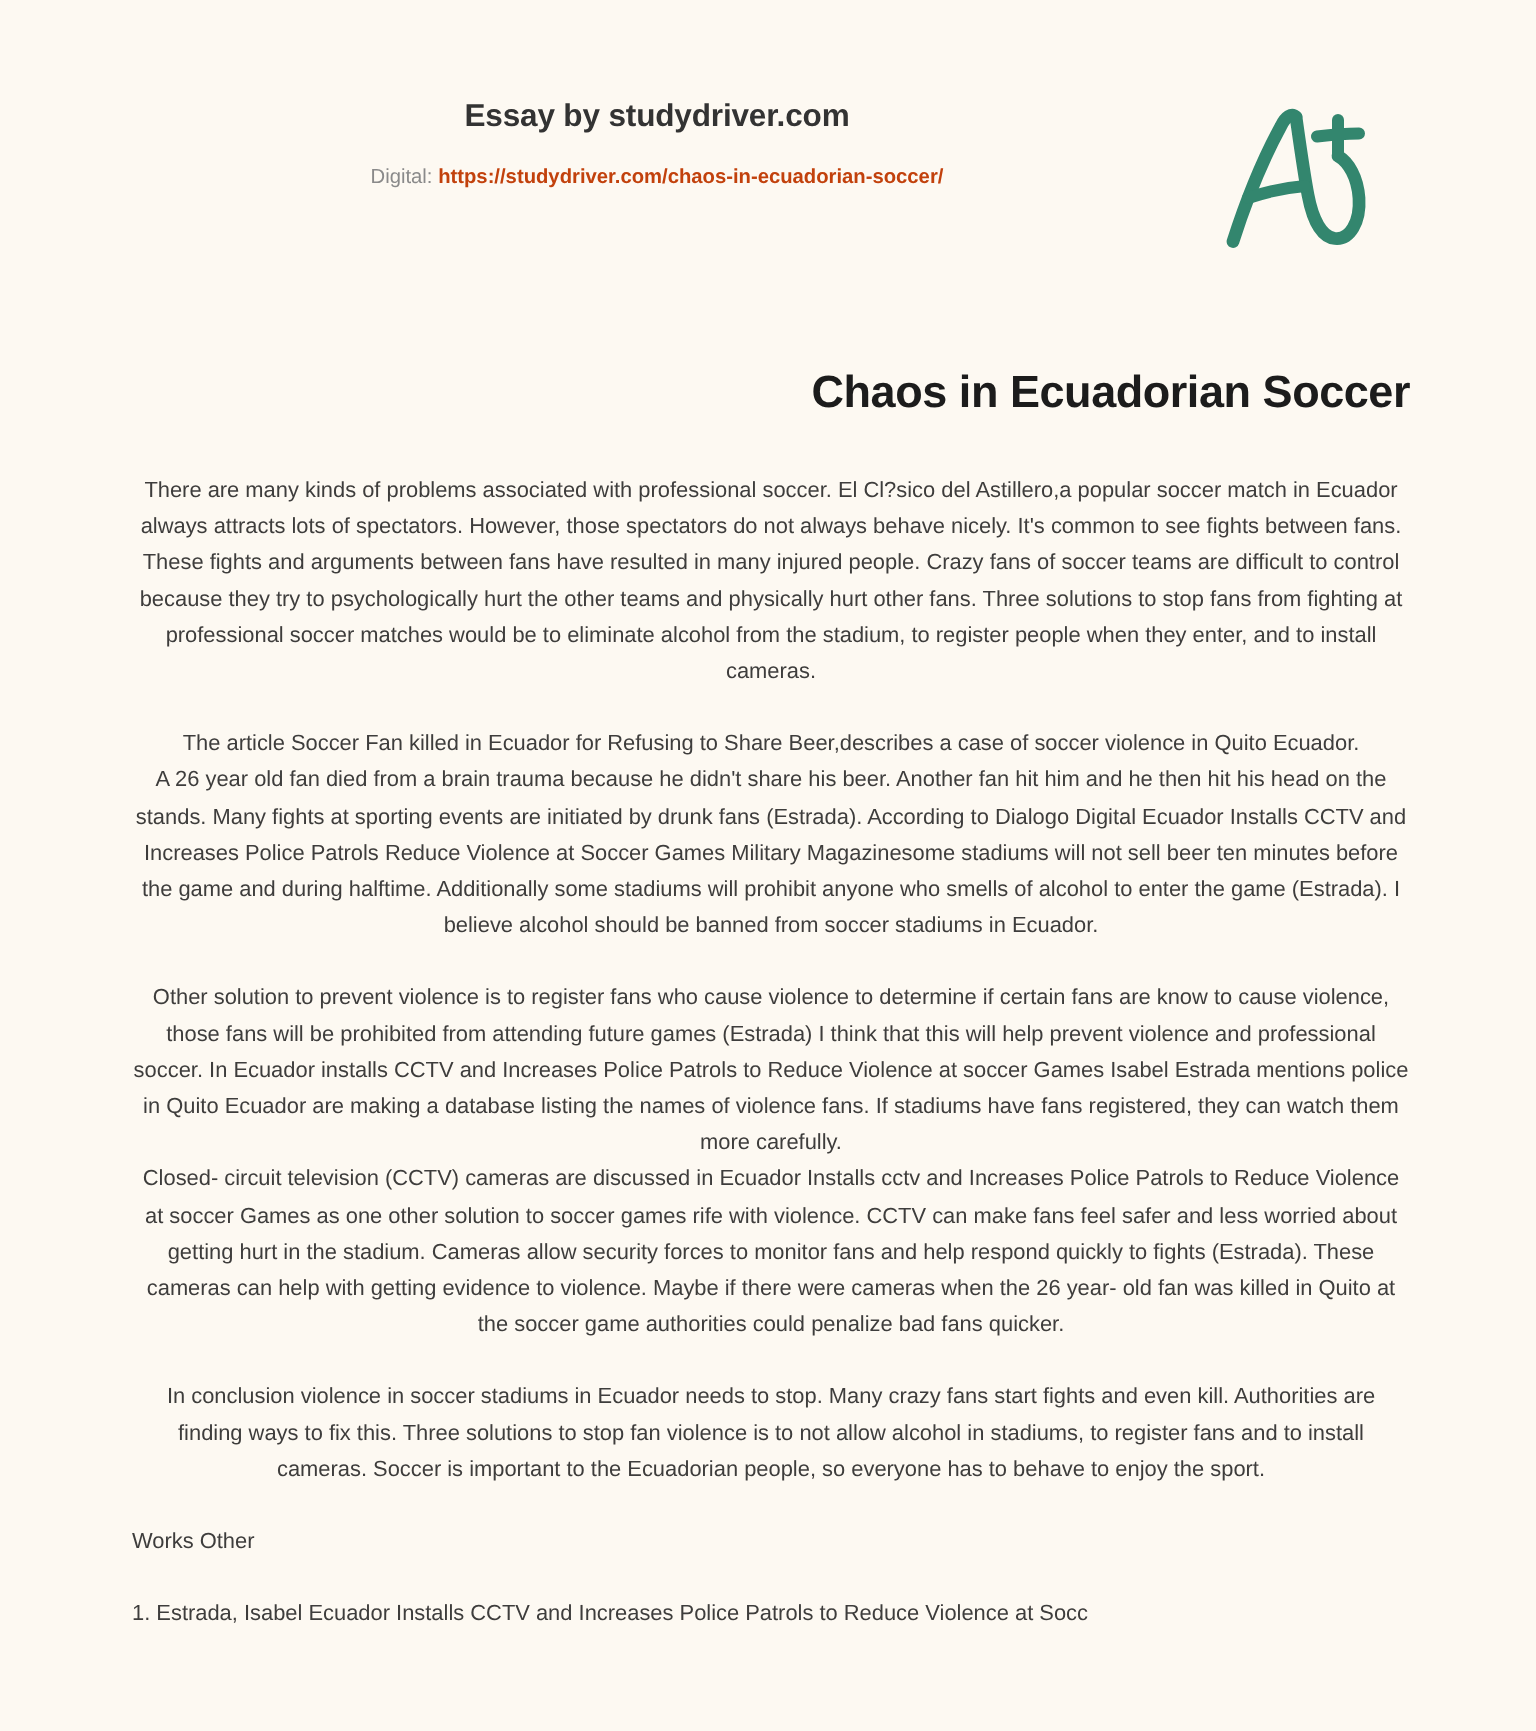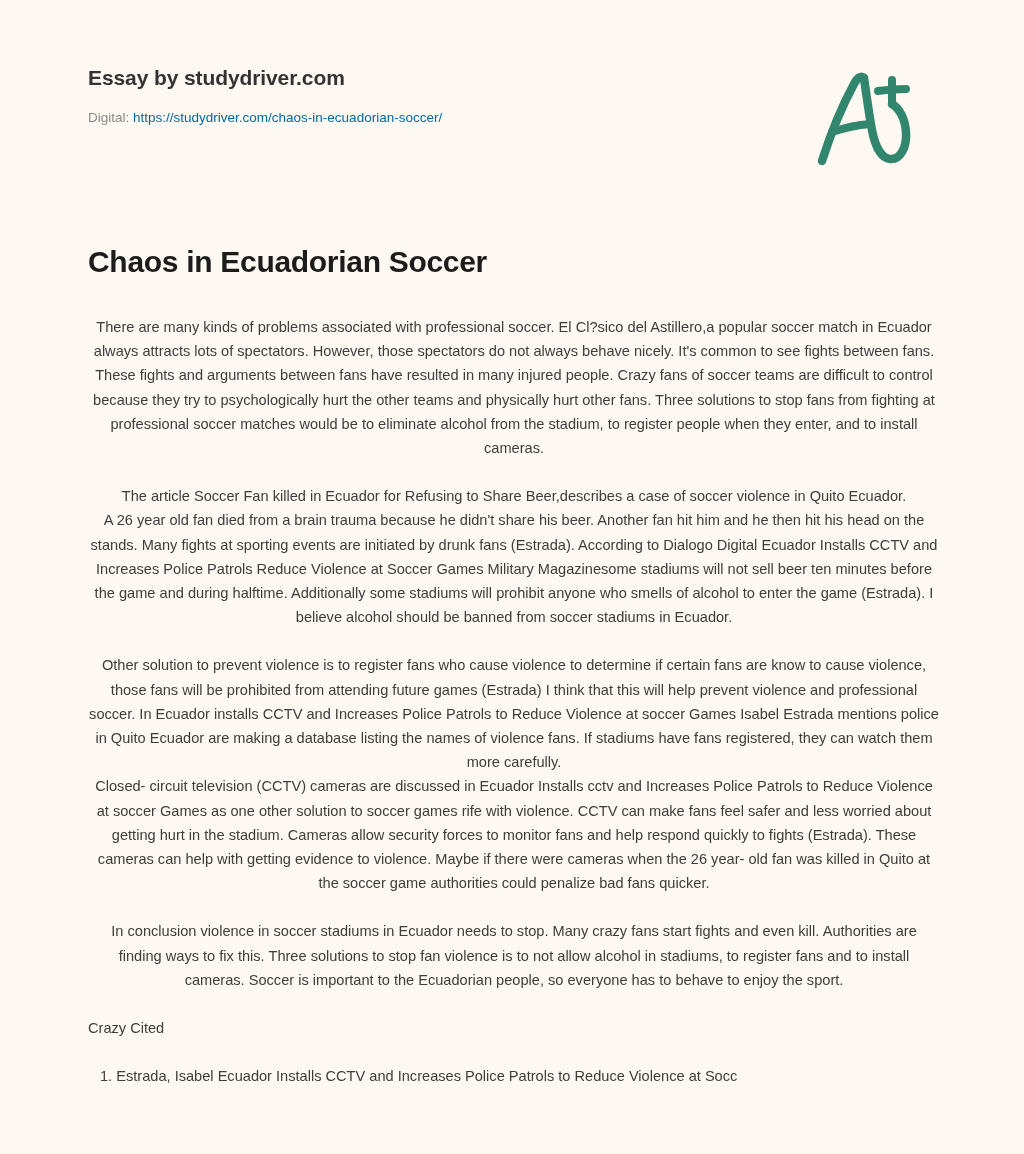--- a/index.html
+++ b/index.html
@@ -23,20 +23,21 @@
     box-sizing: border-box;
   }
 
   
   .header {
     position: absolute;
     left: 0;
     top: 0;
     width: 842px;
     height: 200px;
+    text-align: center;
   }
 
   .header-text {
     position: absolute;
     left: 88px;
     top: 64px;
     width: 700px;
   }
 
   .essay-by {
@@ -54,22 +55,23 @@
     line-height: 20px;
     color: #8a8a8a;
     white-space: nowrap;
   }
 
   .source-label {
     color: #8a8a8a;
   }
 
   .source-url {
-    color: #0369a1;
+    color: #c2410c;
     text-decoration: none;
+    font-weight: bold;
   }
 
   .logo {
     position: absolute;
     left: 806px;
     top: 66px;
     width: 120px;
     height: 105px;
   }
 
@@ -87,20 +89,21 @@
     width: 852px;
   }
 
   .doc-title {
     margin: 0 0 34px 0;
     font-size: 30px;
     font-weight: bold;
     color: #1c1c1c;
     letter-spacing: -0.3px;
     line-height: 38px;
+    text-align: right;
   }
 
   .para {
     margin: 0 0 24px 0;
     font-size: 14.6px;
     line-height: 24.2px;
     color: #3e3d3c;
     text-align: center;
     white-space: pre-line;
   }
@@ -110,21 +113,21 @@
   }
 
   .works-cited-head {
     margin: 0 0 24px 0;
     font-size: 14.6px;
     line-height: 24.2px;
     color: #3e3d3c;
   }
 
   .citation {
-    margin: 12px;
+    margin: 0;
     font-size: 14.6px;
     line-height: 24.2px;
     color: #3e3d3c;
   }
 </style>
 </head>
 <body>
 
 <div class="page">
 
@@ -166,19 +169,19 @@
     <p class="para">There are many kinds of problems associated with professional soccer. El Cl?sico del Astillero,a popular soccer match in Ecuador always attracts lots of spectators. However, those spectators do not always behave nicely. It's common to see fights between fans. These fights and arguments between fans have resulted in many injured people. Crazy fans of soccer teams are difficult to control because they try to psychologically hurt the other teams and physically hurt other fans. Three solutions to stop fans from fighting at professional soccer matches would be to eliminate alcohol from the stadium, to register people when they enter, and to install cameras.</p>
 
     <p class="para">The article Soccer Fan killed in Ecuador for Refusing to Share Beer,describes a case of soccer violence in Quito Ecuador.
 A 26 year old fan died from a brain trauma because he didn't share his beer. Another fan hit him and he then hit his head on the stands. Many fights at sporting events are initiated by drunk fans (Estrada). According to Dialogo Digital Ecuador Installs CCTV and Increases Police Patrols Reduce Violence at Soccer Games Military Magazinesome stadiums will not sell beer ten minutes before the game and during halftime. Additionally some stadiums will prohibit anyone who smells of alcohol to enter the game (Estrada). I believe alcohol should be banned from soccer stadiums in Ecuador.</p>
 
     <p class="para">Other solution to prevent violence is to register fans who cause violence to determine if certain fans are know to cause violence, those fans will be prohibited from attending future games (Estrada) I think that this will help prevent violence and professional soccer. In Ecuador installs CCTV and Increases Police Patrols to Reduce Violence at soccer Games Isabel Estrada mentions police in Quito Ecuador are making a database listing the names of violence fans. If stadiums have fans registered, they can watch them more carefully.
 Closed- circuit television (CCTV) cameras are discussed in Ecuador Installs cctv and Increases Police Patrols to Reduce Violence at soccer Games as one other solution to soccer games rife with violence. CCTV can make fans feel safer and less worried about getting hurt in the stadium. Cameras allow security forces to monitor fans and help respond quickly to fights (Estrada). These cameras can help with getting evidence to violence. Maybe if there were cameras when the 26 year- old fan was killed in Quito at the soccer game authorities could penalize bad fans quicker.</p>
 
     <p class="para">In conclusion violence in soccer stadiums in Ecuador needs to stop. Many crazy fans start fights and even kill. Authorities are finding ways to fix this. Three solutions to stop fan violence is to not allow alcohol in stadiums, to register fans and to install cameras. Soccer is important to the Ecuadorian people, so everyone has to behave to enjoy the sport.</p>
 
-    <p class="works-cited-head">Crazy Cited</p>
+    <p class="works-cited-head">Works Other</p>
 
     <p class="citation">1. Estrada, Isabel Ecuador Installs CCTV and Increases Police Patrols to Reduce Violence at Socc</p>
 
   </div>
 
 </div>
 
 </body></html>

